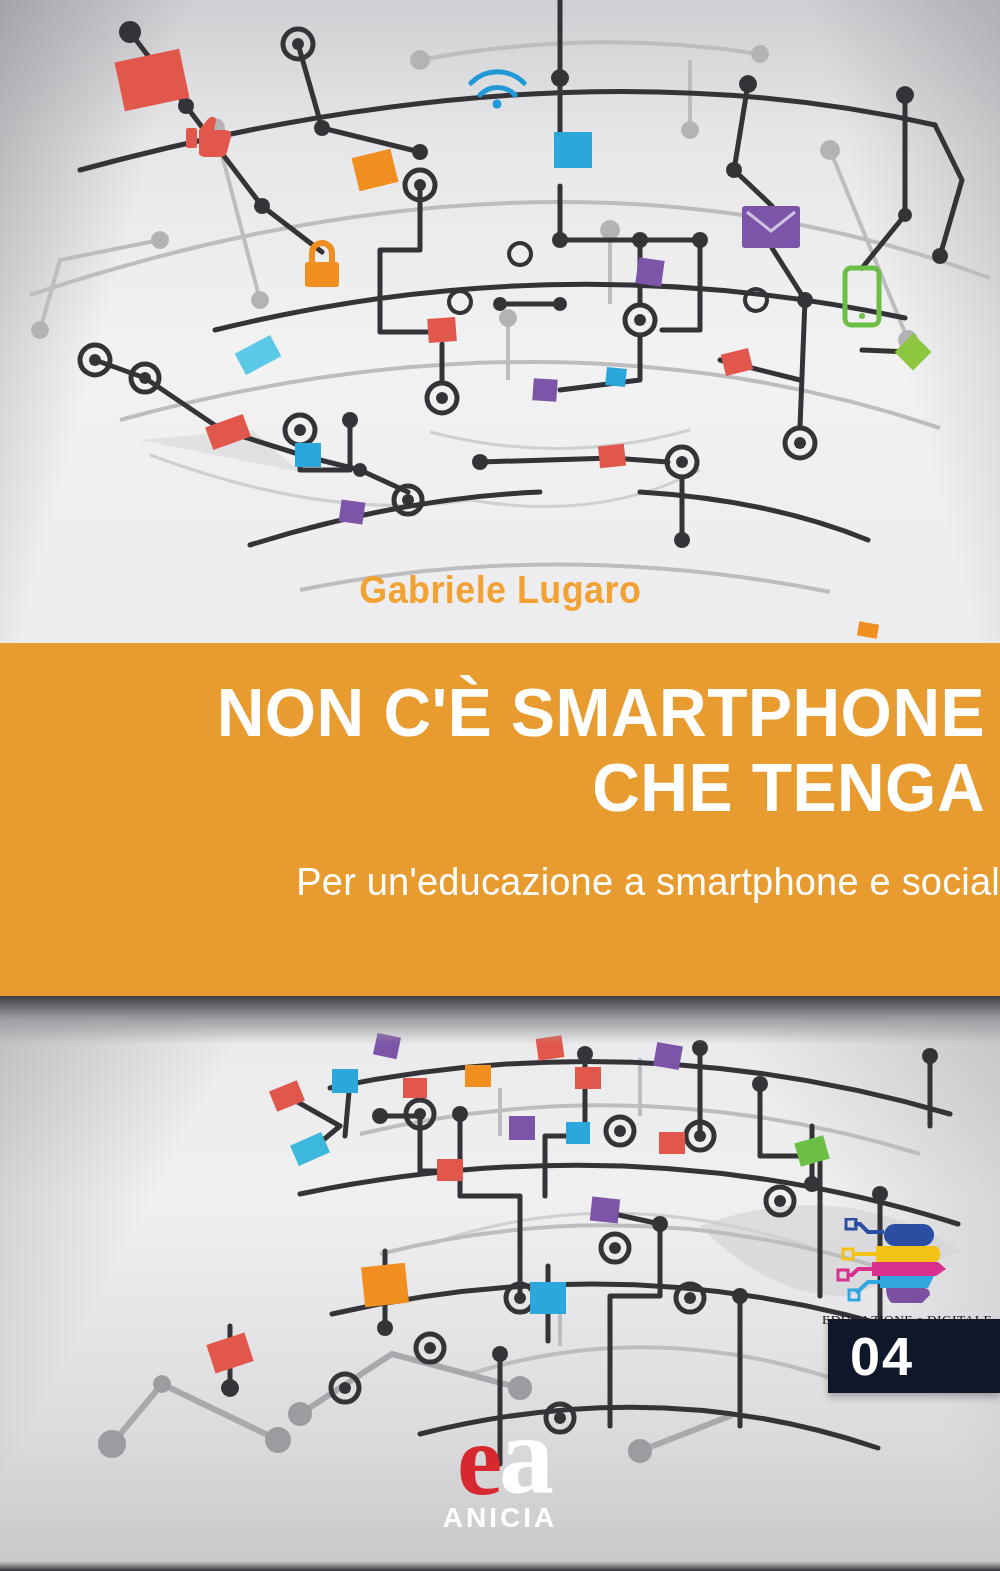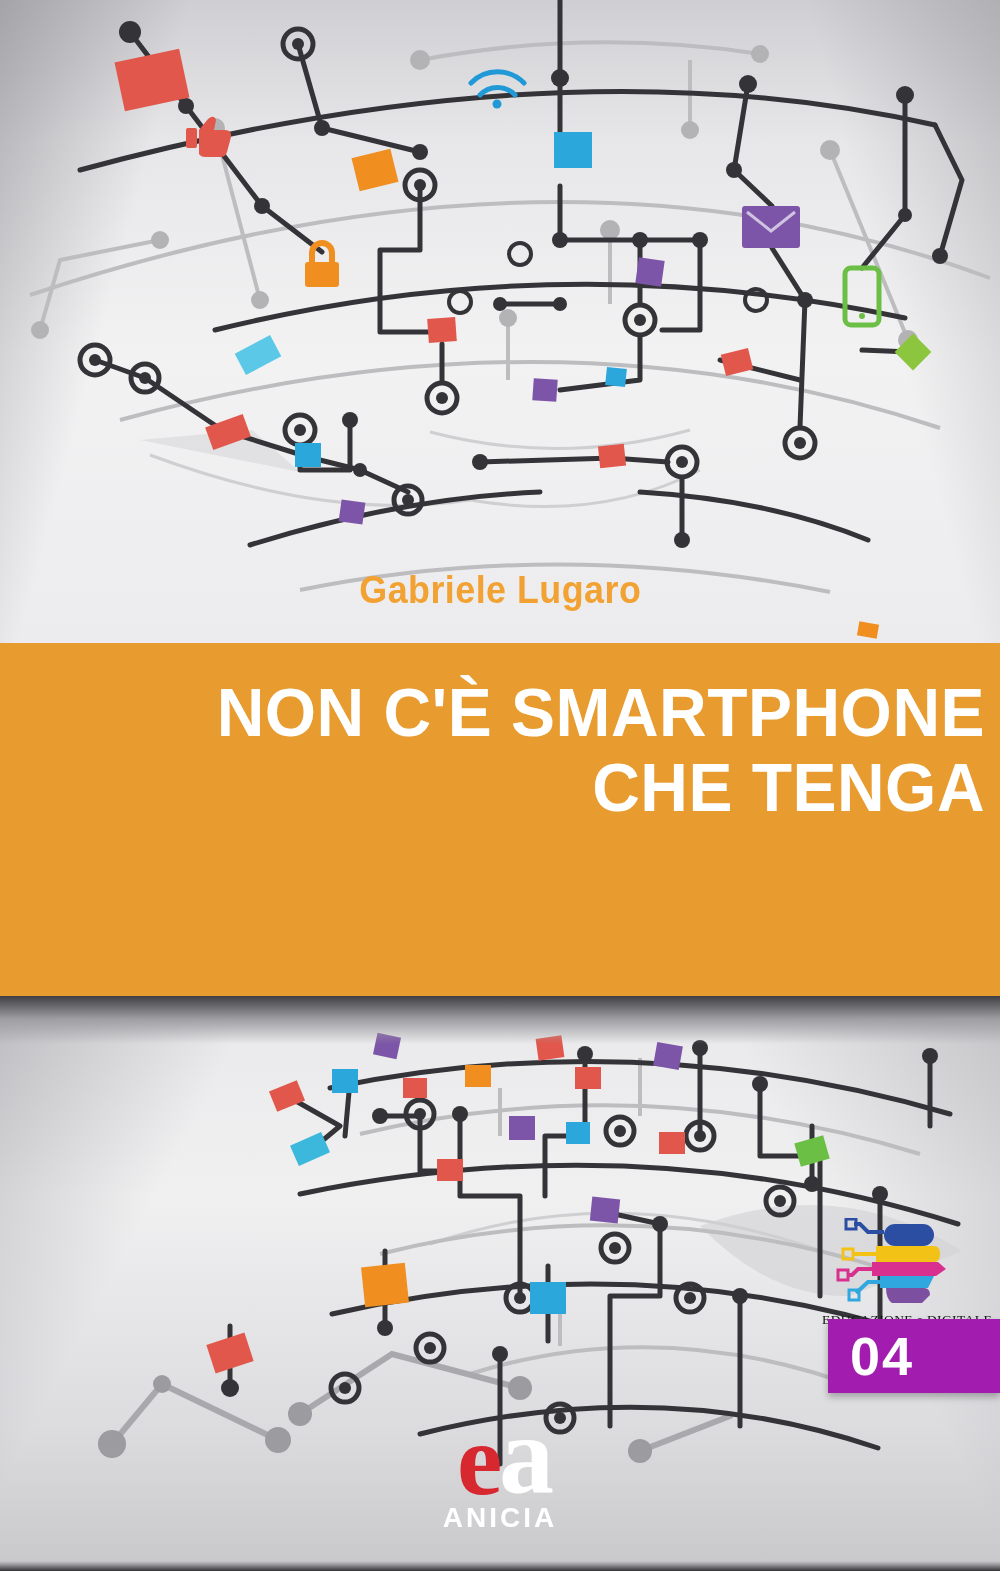--- a/index.html
+++ b/index.html
@@ -37,21 +37,21 @@
     background:linear-gradient(180deg,#404044 0%,#6b6b6f 22%,#9f9fa3 48%,rgba(210,210,213,0) 100%);}
   .bottom-art{position:absolute;left:0;top:996px;z-index:1;}
   .bottom-edge{position:absolute;left:0;top:1561px;width:1000px;height:10px;z-index:4;
     background:linear-gradient(180deg,rgba(45,45,50,0) 0%,rgba(45,45,50,.35) 40%,#313136 100%);}
 
   
   .series-logo{position:absolute;left:822px;top:1218px;width:178px;z-index:4;text-align:left;}
   .series-logo svg{display:block;margin-left:14px;}
   .series-label{margin-top:4px;font-family:"Liberation Serif",serif;font-size:13.5px;
                 color:#141414;letter-spacing:.4px;white-space:nowrap;}
-  .badge{position:absolute;left:828px;top:1319px;width:172px;height:74px;background:#a21caf;
+  .badge{position:absolute;left:828px;top:1319px;width:172px;height:74px;background:#0f172a;
          z-index:4;box-shadow:0 4px 7px rgba(0,0,0,.28);}
   .badge-number{display:block;padding-left:22px;line-height:74px;font-size:54px;
                 font-weight:bold;color:#fff;letter-spacing:2px;}
 
   
   .publisher{position:absolute;left:0;top:1424px;width:1000px;text-align:center;z-index:4;}
   .publisher-name{color:#fff;font-size:28px;font-weight:bold;letter-spacing:3px;margin-top:-4px;}
 </style>
 </head>
 <body>
@@ -211,20 +211,21 @@
       <span>Gabriele Lugaro</span>
     </div>
   </div>
 
   <div class="band">
     <h1 class="title">
       <span class="tl">NON C'È SMARTPHONE</span>
       <span class="tl">CHE TENGA</span>
     </h1>
     <p class="subtitle">
+      <span class="sl">Per un'educazione a smartphone e social</span>
     </p>
   </div>
   <div class="band-shadow"></div>
 
   <div class="bottom-section"></div>
   <svg class="bottom-art" width="1000" height="575" viewBox="0 0 1000 575">
 
     <path d="M700,230 Q840,178 962,255 L850,300 Q770,302 700,230 Z" fill="#d2d2d5" opacity=".65"></path>
     <path d="M430,248 Q620,182 830,258" fill="none" stroke="#cfcfd2" stroke-width="3"></path>
 

